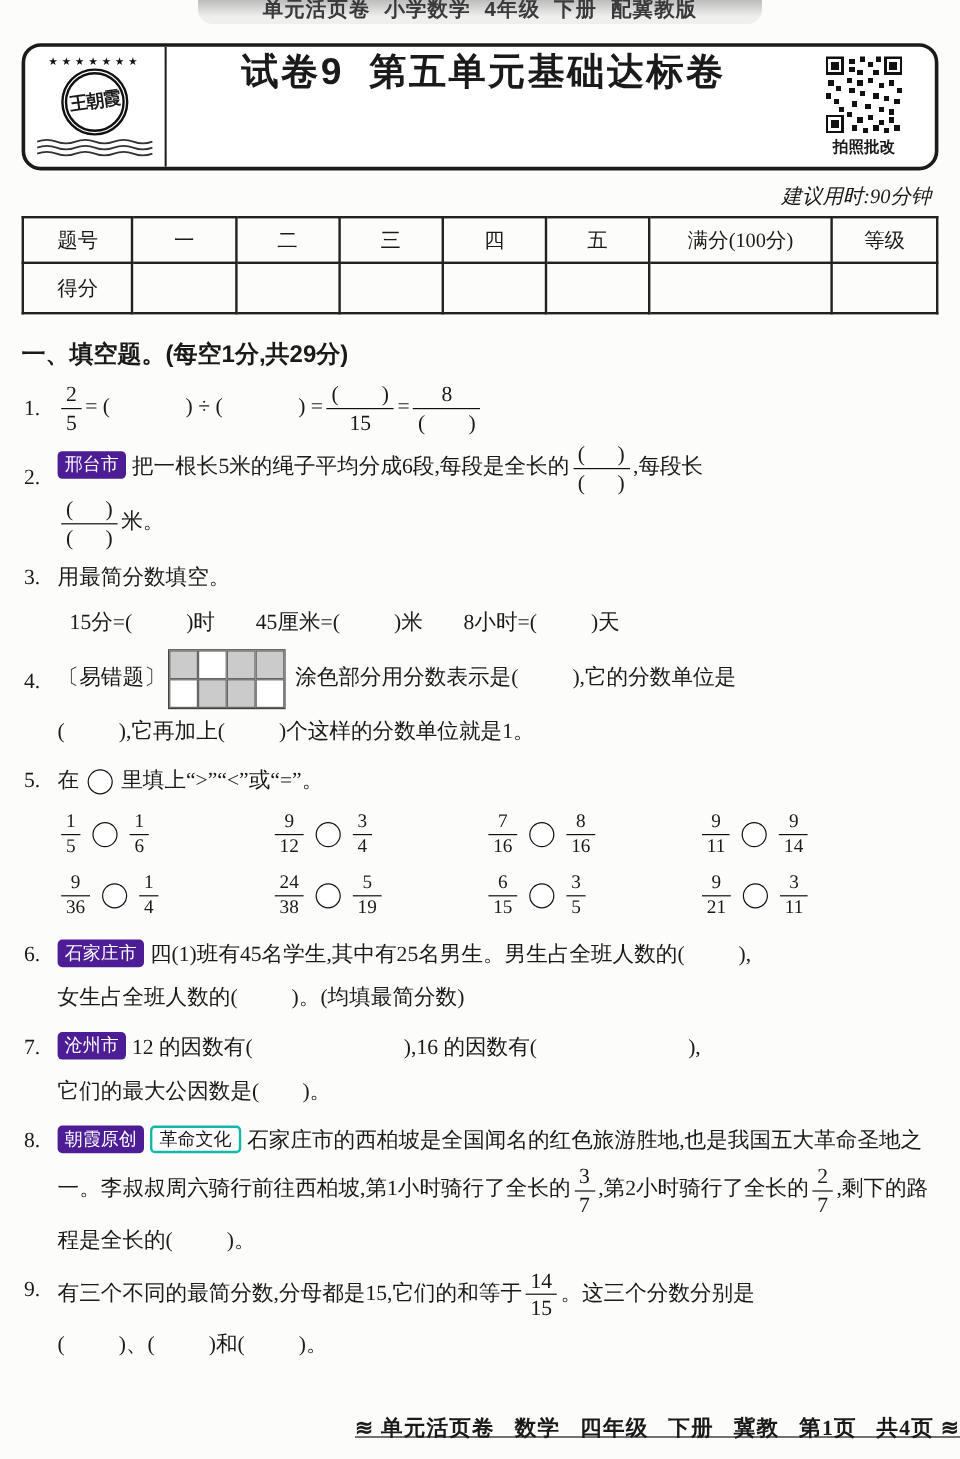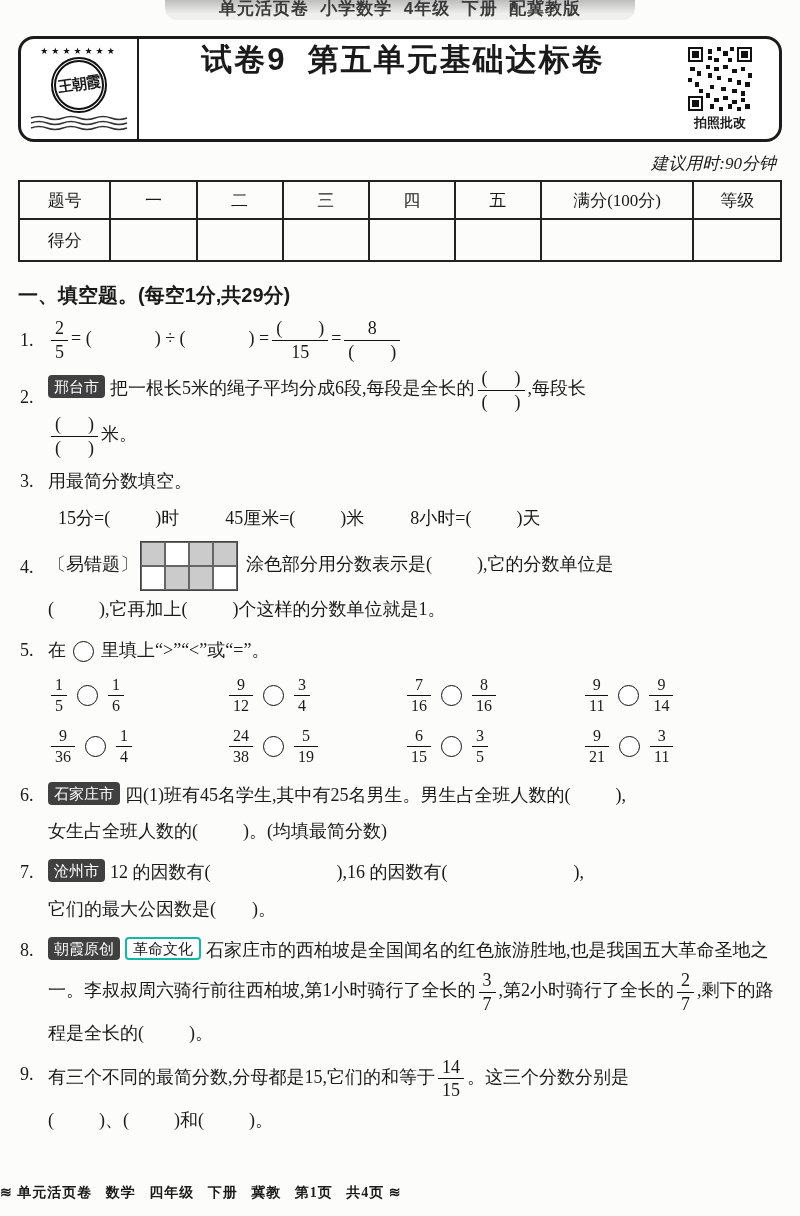--- a/index.html
+++ b/index.html
@@ -58,46 +58,46 @@
     margin:20px 0 8px 18px; font-size:20px; font-weight:800; white-space:pre-wrap;
     font-family:"Liberation Sans","DejaVu Sans",sans-serif;
   }
   
   .q { display:flex; margin:2px 6px 4px 20px; font-size:18px; line-height:2.05; }
   .q-no { width:28px; flex:none; }
   .q-body { flex:1; padding-right:8px; }
   .q-body span { white-space:pre-wrap; }
   .q.center { align-items:center; }
   .badge {
-    display:inline-block; background:#404040; color:#fff; border-radius:4px;
+    display:inline-block; background:#4c1d95; color:#fff; border-radius:4px;
     padding:0 6px; font-size:15px; line-height:23px; margin-right:5px; vertical-align:2px;
     font-family:"Liberation Sans","DejaVu Sans",sans-serif; white-space:nowrap;
   }
   .badge.outline { background:#fff; color:#171717; border:2px solid #14b8a6; line-height:19px; }
   .tag { font-weight:400; }
   .frac { display:inline-flex; flex-direction:column; align-items:stretch; vertical-align:middle; margin:0 3px; line-height:1.25; text-align:center; }
   .frac .fn { padding:0 4px; white-space:pre; }
   .frac .fd { padding:0 4px; border-top:1.8px solid #111; white-space:pre; }
   .cmp-circle {
     display:inline-block; width:21px; height:21px; border:1.8px solid #111;
     border-radius:50%; vertical-align:middle; margin:0 7px; background:#fff;
   }
   .cmp-row { display:flex; margin:6px 0 10px 48px; }
   .cmp { width:178px; display:flex; align-items:center; }
   .mini-grid {
     display:inline-grid; grid-template-columns:repeat(4,24px); grid-auto-rows:24px;
     border:1.6px solid #444; vertical-align:middle; margin:0 8px 0 2px; background:#fff;
   }
   .mini-grid .cell { border:0.9px solid #666; }
   .mini-grid .cell.shaded { background:#cbcbcb; }
-  .q3-items { display:flex; gap:46px; margin-left:10px; }
+  .q3-items { display:flex; gap:34px; margin-left:10px; }
   
   .footer {
-    position:absolute; left:0; right:0; bottom:14px; text-align:left;
-    font-size:14px; font-weight:600; letter-spacing:1px; white-space:pre;
+    position:absolute; left:0; right:0; bottom:14px; text-align:right;
+    font-size:18px; font-weight:600; letter-spacing:1px; white-space:pre;text-decoration:underline;
   }
 </style>
 </head>
 <body>
 
 <div class="page">
 
   <div class="top-strip">
     <span>单元活页卷  小学数学  4年级  下册  配冀教版</span>
   </div>

